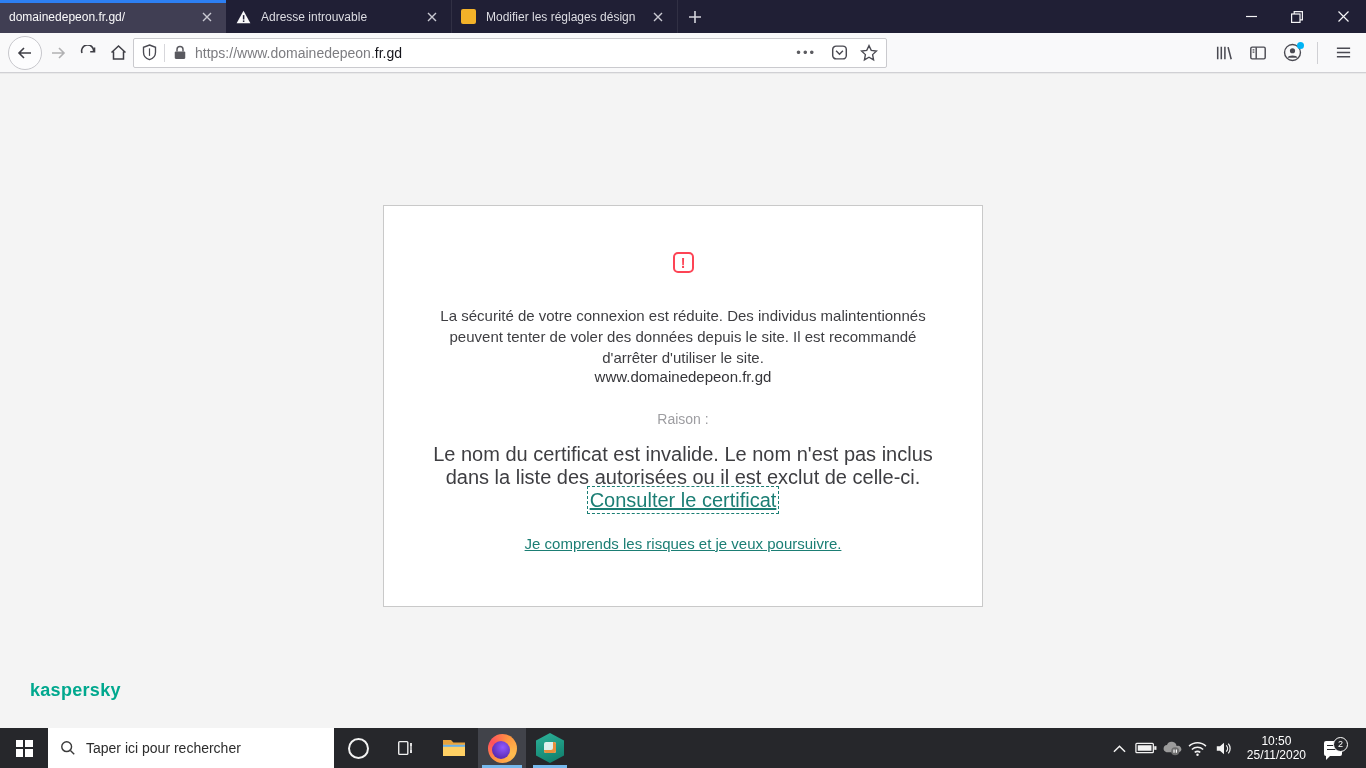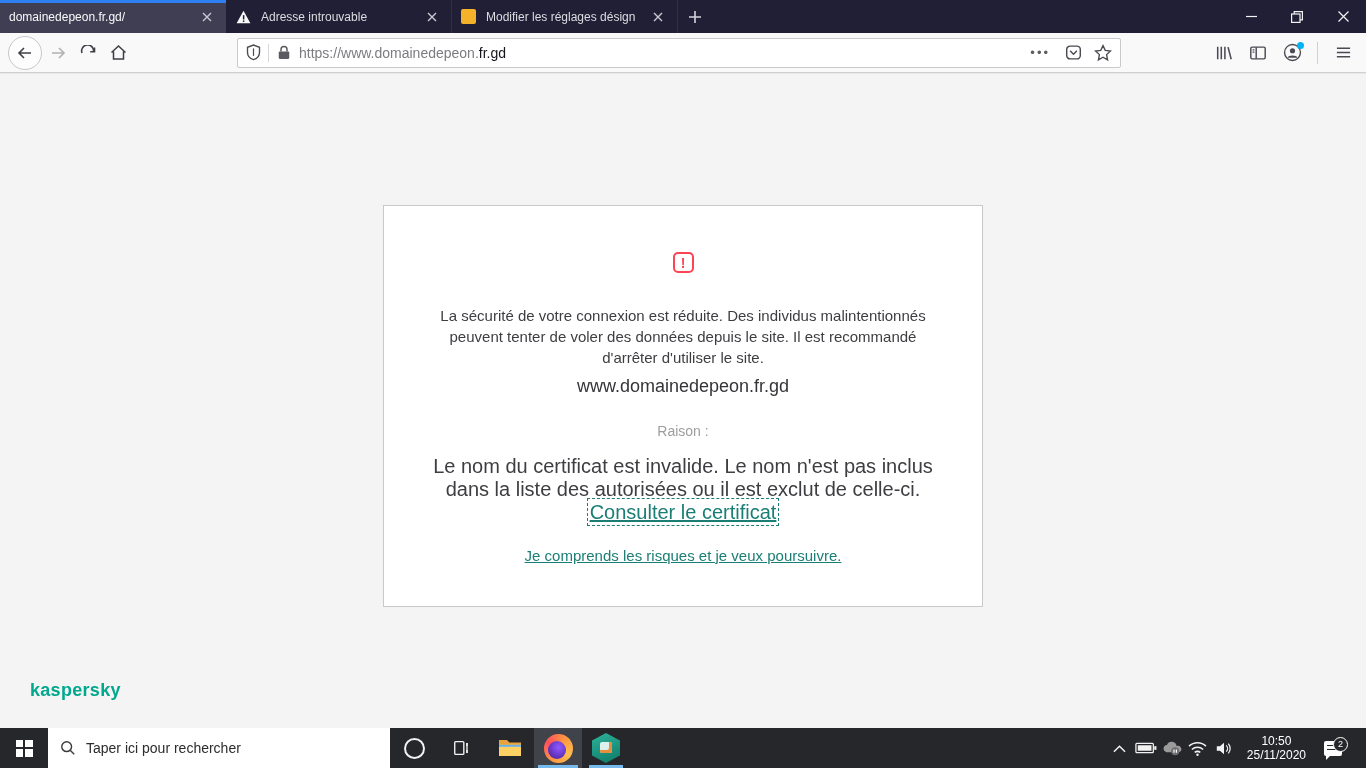--- a/index.html
+++ b/index.html
@@ -28,21 +28,21 @@
     color:#f4f4f6; }
 
   
   .navbar { height:40px; background:#f9f9fa; border-bottom:1px solid #d0d0d4;
     display:flex; align-items:center; padding:0 8px; }
   .navbtn { width:30px; height:30px; display:flex; align-items:center;
     justify-content:center; color:#3f3f46; border-radius:2px; flex:0 0 auto; }
   .navbtn.back { width:34px; height:34px; border:1px solid #c7c7cc; border-radius:50%;
     background:#fdfdfe; margin-right:1px; }
   .navbtn.disabled { color:#b1b1b3; }
-  .urlbar { margin-left:104px; width:884px; height:30px; background:#fff;
+  .urlbar { width:754px; height:30px; background:#fff;
     border:1px solid #cacace; border-radius:2px; display:flex; align-items:center;
     padding:0 2px 0 8px; font-size:14px; flex:0 0 auto; }
   .urlbar .sep { width:1px; height:18px; background:#d7d7db; margin:0 8px 0 7px; }
   .url-text { flex:1; white-space:nowrap; overflow:hidden; margin-left:8px; }
   .url-prefix { color:#7c7c80; }
   .url-domain { color:#14141a; }
   .dots { color:#5c5c61; font-size:13px; letter-spacing:2px; padding:0 8px; }
   .nav-right { margin-left:auto; display:flex; align-items:center; gap:4px; }
   .vsep { width:1px; height:22px; background:#d0d0d4; margin:0 6px; }
   .account-wrap { position:relative; }
@@ -56,39 +56,39 @@
     background:#fff; border:1px solid #c9c9c9; text-align:center; padding-top:46px; }
   .alert-row { display:flex; align-items:center; justify-content:center; gap:9px;
     color:var(--red,#fd4455); }
   .alert-box { width:21px; height:21px; border:2.5px solid currentColor;
     border-radius:5px; font-size:14px; font-weight:800; display:flex;
     align-items:center; justify-content:center; }
   .alert-title { font-size:20px; font-weight:700; }
   .lead { width:505px; margin:32px auto 0; color:#3e3e42; font-size:15px;
     line-height:21px; }
   .muted { margin-top:26px; color:#9d9da1; font-size:14px; }
-  .value { margin-top:8px; color:#353539; font-size:18px; }
+  .value { margin-top:0; color:#353539; font-size:15px; }
   .reason { width:535px; margin:16px auto 0; color:#3e3e42; font-size:20px;
     line-height:23px; }
   a.teal { color:var(--teal,#1b7e74); text-decoration:underline; cursor:pointer; }
   .cert-link { outline:1px dashed var(--teal,#1b7e74); outline-offset:2px; }
   .proceed { margin-top:23px; font-size:15px; }
   .brand { position:absolute; left:30px; bottom:27px; font-size:18px;
     font-weight:700; letter-spacing:.3px; color:var(--brand,#00a88e); }
 
   
   .taskbar { height:40px; background:#26272b; display:flex; align-items:stretch;
     color:#fff; }
   .tb-btn { width:48px; display:flex; align-items:center; justify-content:center;
     position:relative; flex:0 0 auto; }
   .tb-btn.app-active { background:#41434a; }
   .run-line { position:absolute; bottom:0; left:4px; right:4px; height:3px;
     background:#76b9ed; }
   .run-line.narrow { left:7px; right:7px; }
-  .search-box { width:342px; background:#ffffff; display:flex; align-items:center;
+  .search-box { width:286px; background:#ffffff; display:flex; align-items:center;
     gap:10px; padding:0 12px; color:#2c2c2c; font-size:14px; flex:0 0 auto; }
   .win-logo { width:17px; height:17px; display:grid; grid-template-columns:1fr 1fr;
     grid-template-rows:1fr 1fr; gap:2px; }
   .win-logo span { background:#fff; }
   .cortana-ring { width:21px; height:21px; border:2px solid #f2f2f2;
     border-radius:50%; }
   .tray { margin-left:auto; display:flex; align-items:center; padding-right:16px; }
   .tray-ico { width:26px; display:flex; align-items:center; justify-content:center;
     flex:0 0 auto; }
   .clock { text-align:center; font-size:12px; line-height:14px; padding:0 10px;

